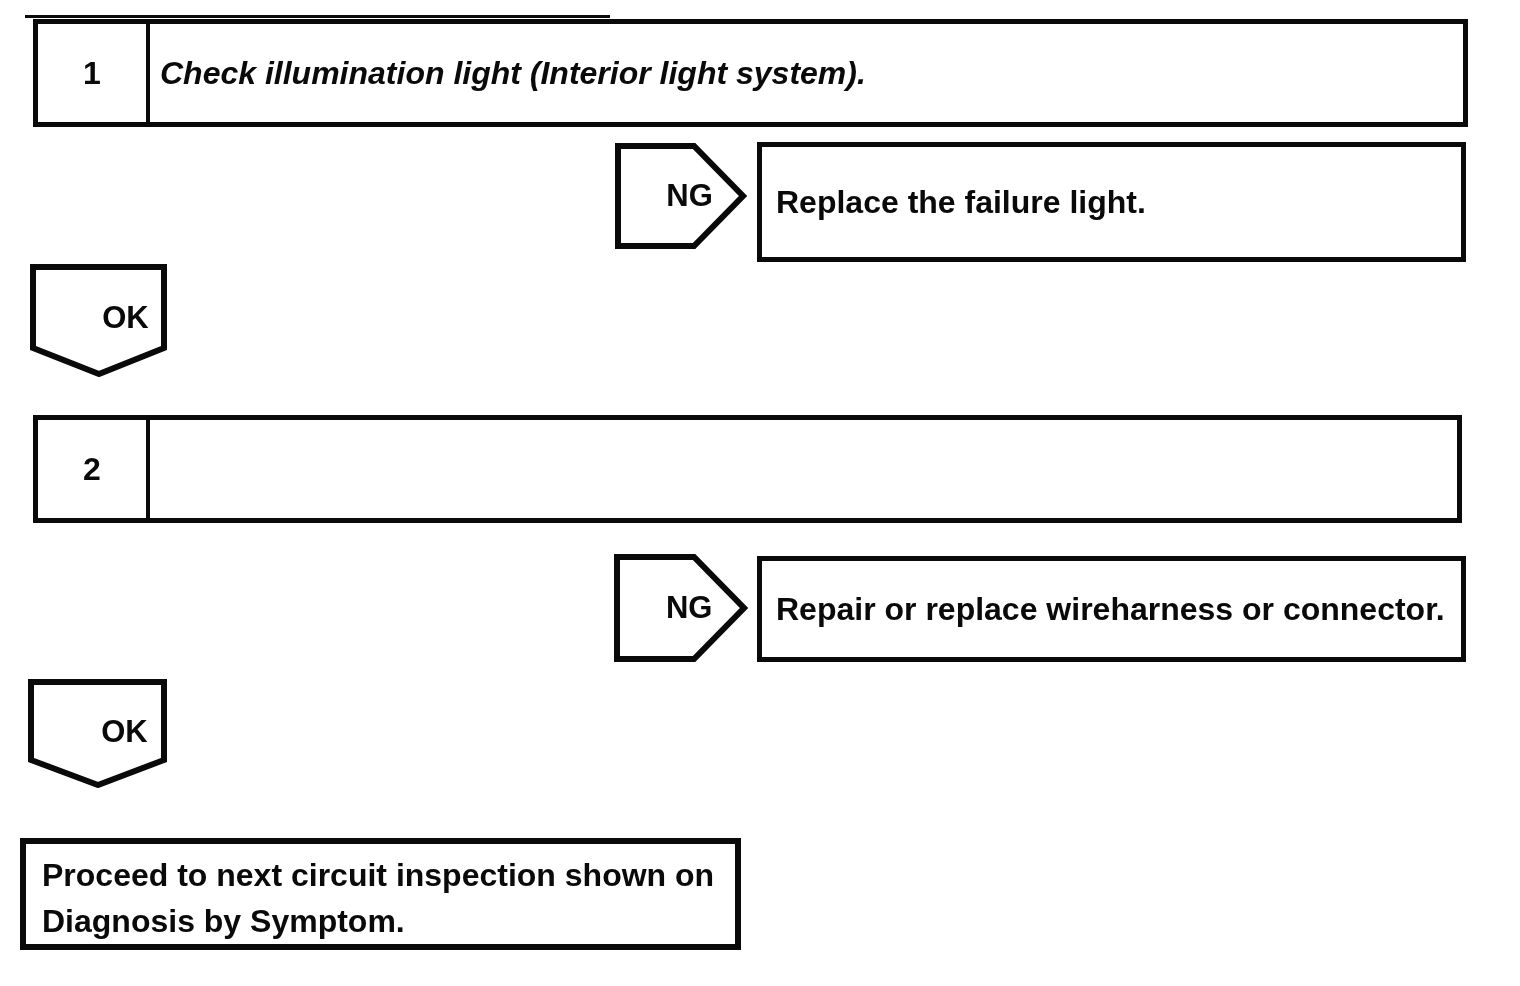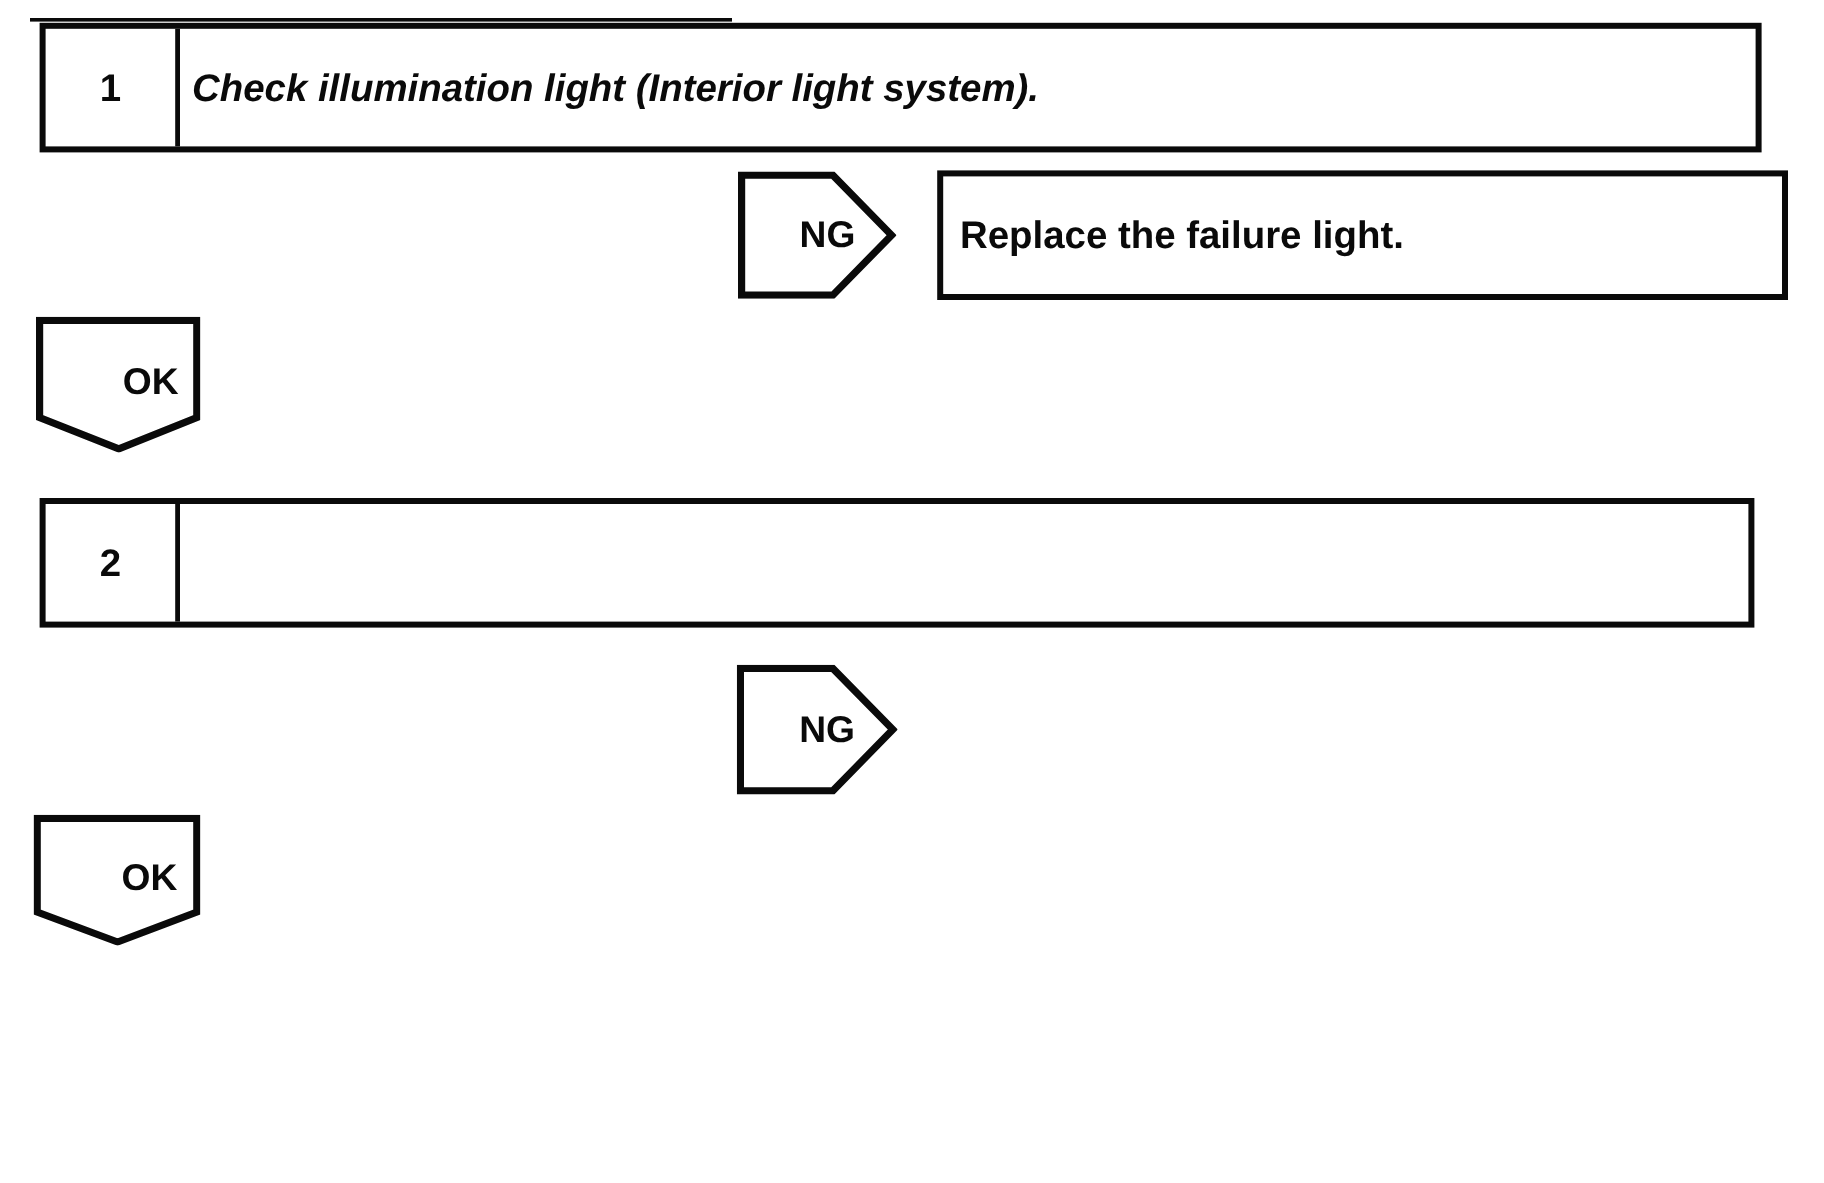--- a/index.html
+++ b/index.html
@@ -113,21 +113,21 @@
     </div>
   </div>
 
   <div class="abs" style="left:615px; top:143px; width:132px; height:106px;">
     <svg class="pent" width="132" height="106" viewBox="0 0 132 106">
       <polygon points="3,3 79,3 128,53 79,103 3,103" fill="#ffffff" stroke="#0a0a0a" stroke-width="6"></polygon>
     </svg>
     <div class="pent-label ng-label-pos">NG</div>
   </div>
 
-  <div class="abs action-box" style="left:757px; top:142px; width:709px; height:108px;margin-left:24px;">
+  <div class="abs action-box" style="left:757px; top:142px; width:709px; height:120px;">
     <div class="action-text">Replace the failure light.</div>
   </div>
 
   <div class="abs" style="left:30px; top:264px; width:137px; height:113px;">
     <svg class="pent" width="137" height="113" viewBox="0 0 137 113">
       <polygon points="3,3 134,3 134,84 69,110 3,84" fill="#ffffff" stroke="#0a0a0a" stroke-width="6"></polygon>
     </svg>
     <div class="pent-label ok-label-pos">OK</div>
   </div>
 
@@ -135,22 +135,29 @@
     <div class="num-cell">2</div>
   </div>
 
   <div class="abs" style="left:614px; top:554px; width:134px; height:108px;">
     <svg class="pent" width="134" height="108" viewBox="0 0 134 108">
       <polygon points="3,3 80,3 130,54 80,105 3,105" fill="#ffffff" stroke="#0a0a0a" stroke-width="6"></polygon>
     </svg>
     <div class="pent-label ng-label-pos">NG</div>
   </div>
 
+  <div class="abs action-box" style="left:757px; top:556px; width:709px; height:106px;">
+    <div class="action-text">Repair or replace wireharness or connector.</div>
+  </div>
 
   <div class="abs" style="left:28px; top:679px; width:139px; height:109px;">
     <svg class="pent" width="139" height="109" viewBox="0 0 139 109">
       <polygon points="3,3 136,3 136,81 70,106 3,81" fill="#ffffff" stroke="#0a0a0a" stroke-width="6"></polygon>
     </svg>
     <div class="pent-label ok-label-pos">OK</div>
   </div>
 
+  <div class="abs terminal-box" style="left:20px; top:838px; width:721px; height:112px;">
+    <div class="terminal-line">Proceed to next circuit inspection shown on</div>
+    <div class="terminal-line">Diagnosis by Symptom.</div>
+  </div>
 
 </div>
 
 </body></html>

